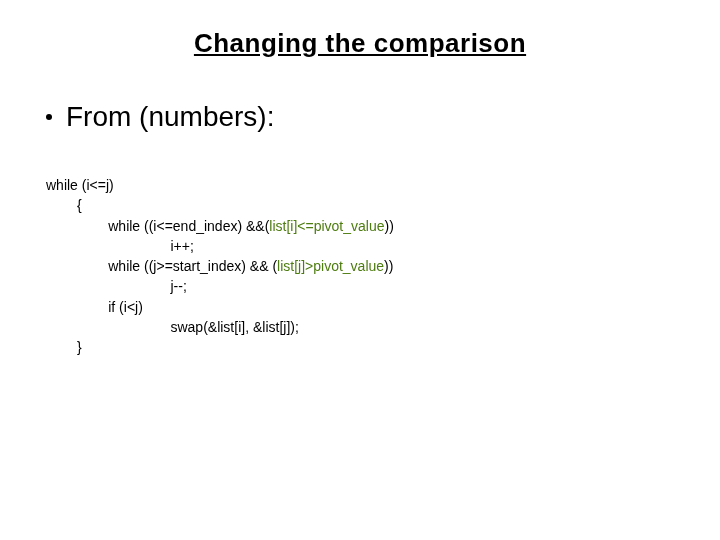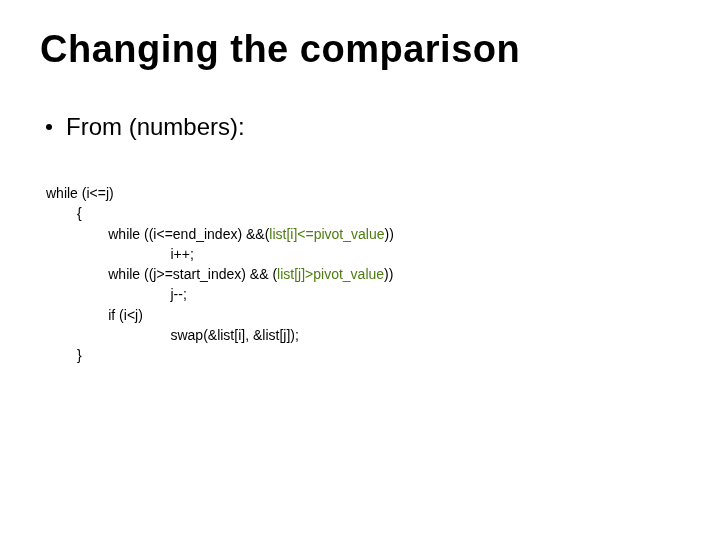--- a/index.html
+++ b/index.html
@@ -13,30 +13,31 @@
     overflow: hidden;
   }
   .slide {
     position: relative;
     width: 720px;
     height: 540px;
     box-sizing: border-box;
     padding: 28px 40px 40px 40px;
   }
   .title {
-    font-size: 38px;
+    font-size: 26px;
     font-weight: 700;
-    text-align: left;
+    text-align: center;
     margin: 0 0 42px 0;
     letter-spacing: 0.5px;
+    text-decoration: underline;
   }
   .bullet-row {
     display: flex;
     align-items: center;
-    font-size: 24px;
+    font-size: 28px;
     margin-bottom: 42px;
     padding-left: 6px;
   }
   .bullet-dot {
     width: 6px;
     height: 6px;
     background: #000;
     border-radius: 50%;
     margin-right: 14px;
     flex: 0 0 auto;

